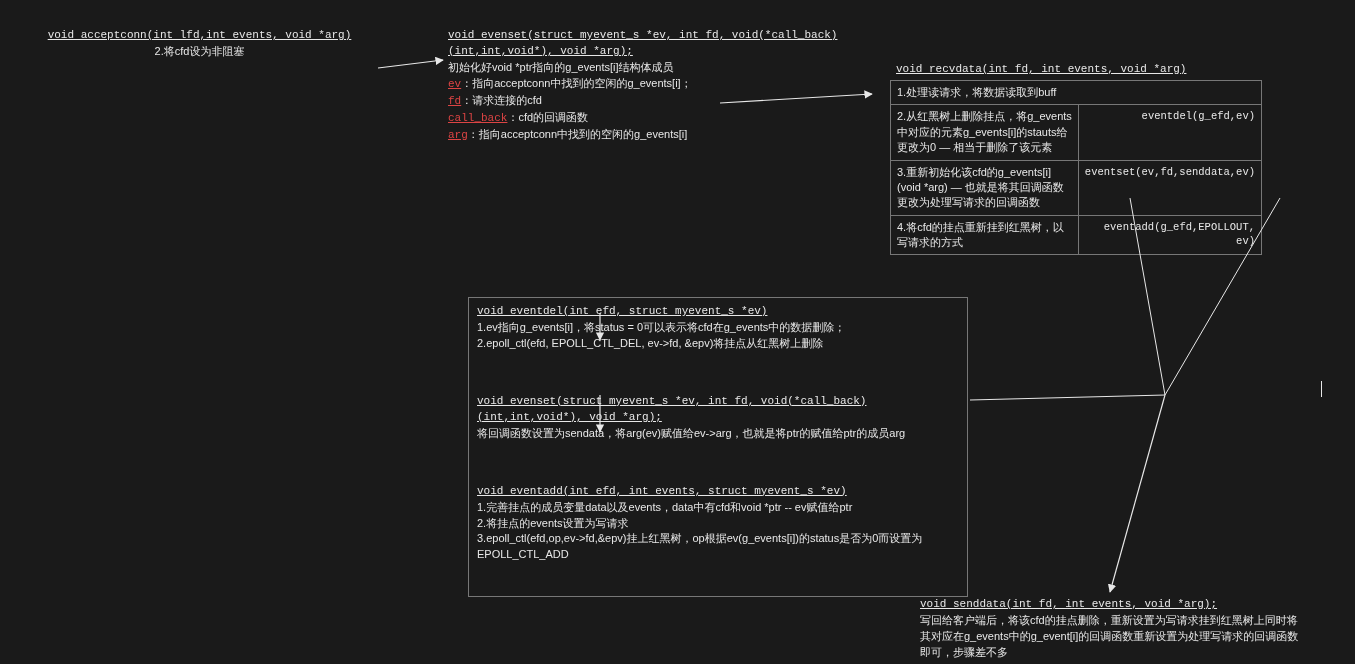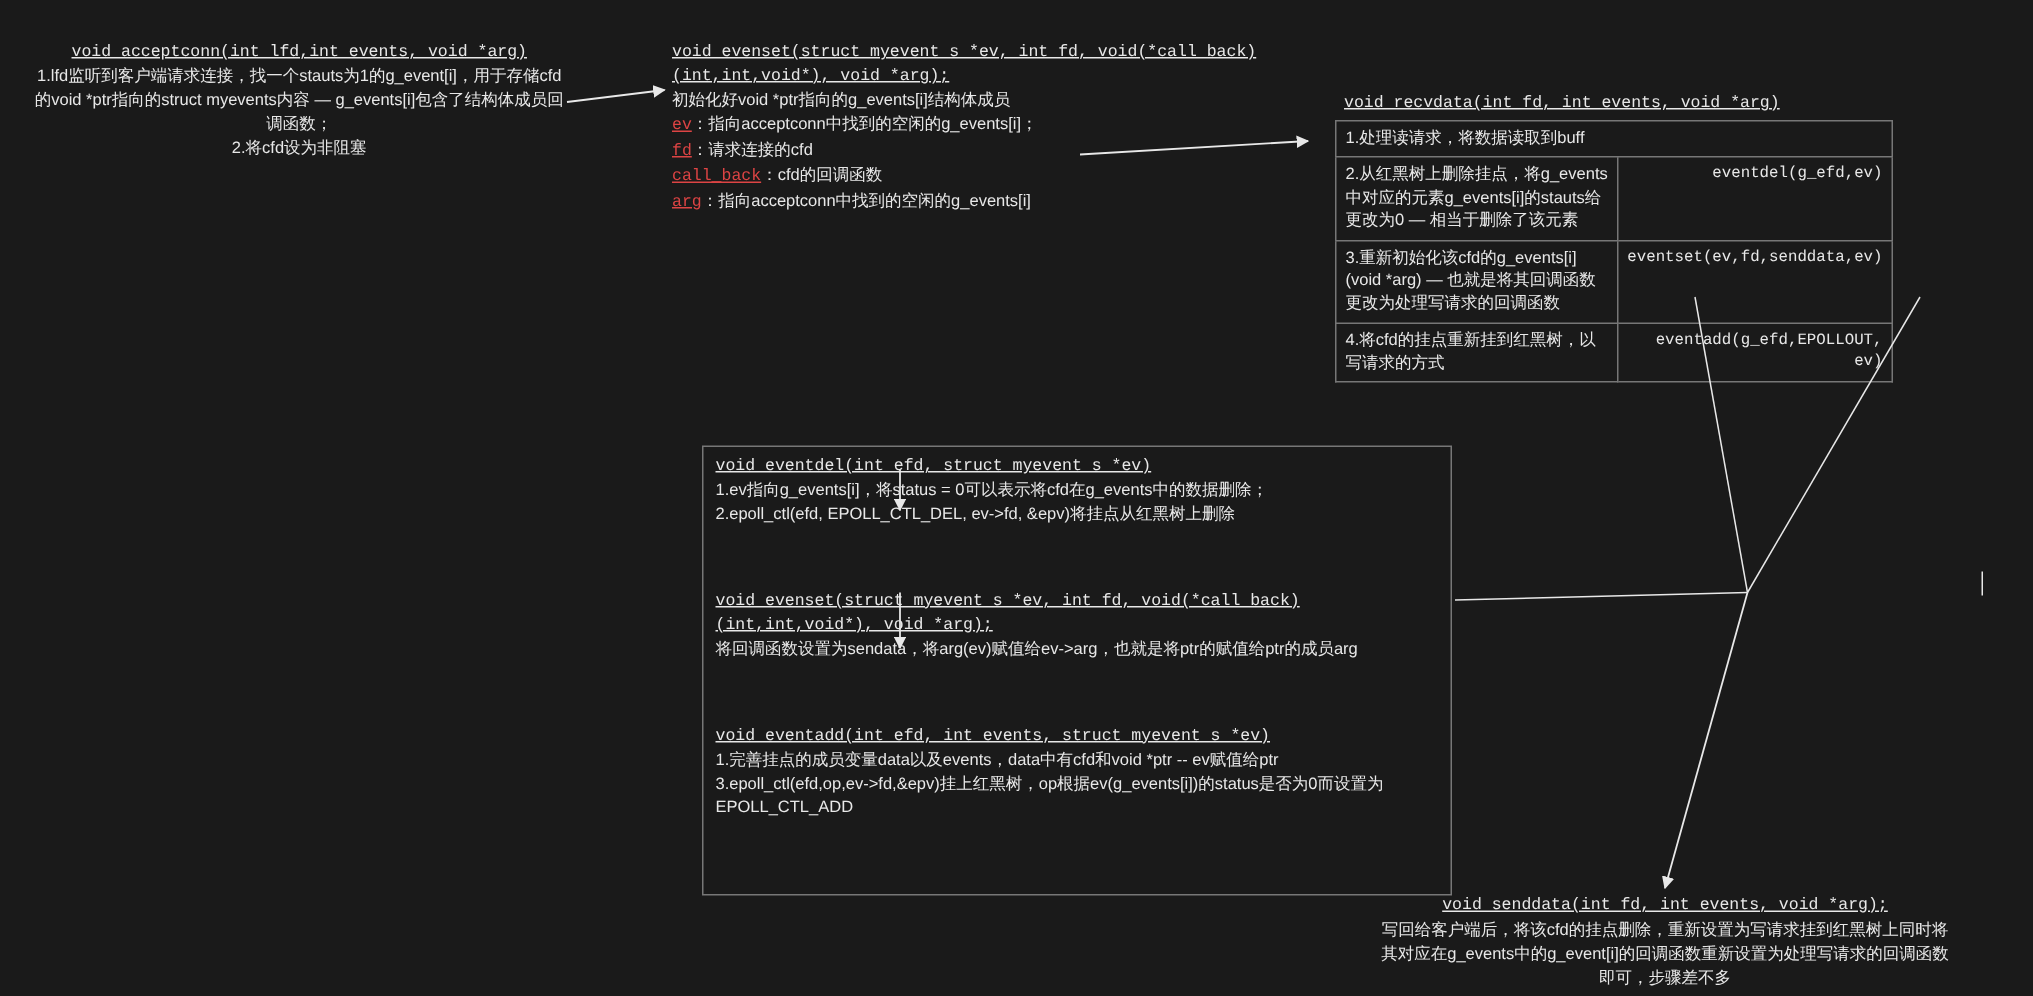--- a/index.html
+++ b/index.html
@@ -24,21 +24,20 @@
   .sub { margin-top:14px; }
   .cursor { position:absolute; width:1px; height:16px; background:#e8e8e8; }
 </style>
 </head>
 <body>
 
 <div class="canvas">
 
   <div class="box" style="left:22px; top:28px; width:355px;text-align:center;">
     <div class="sig">void acceptconn(int lfd,int events, void *arg)</div>
-    <div>1.lfd监听到客户端请求连接，找一个stauts为1的g_event[i]，用于存储cfd的void *ptr指向的struct myevents内容 — g_events[i]包含了结构体成员回调函数；</div>
     <div>2.将cfd设为非阻塞</div>
   </div>
 
   <div class="box" style="left:448px; top:28px; width:420px;">
     <div class="sig">void evenset(struct myevent_s *ev, int fd, void(*call_back)(int,int,void*), void *arg);</div>
     <div>初始化好void *ptr指向的g_events[i]结构体成员</div>
     <div>
       <span class="red mono" style="text-decoration:underline;">ev</span><span>：指向acceptconn中找到的空闲的g_events[i]；</span>
     </div>
     <div>
@@ -84,25 +83,26 @@
     </div>
 
     <div class="sub" style="margin-top:42px;">
       <div class="sig">void evenset(struct myevent_s *ev, int fd, void(*call_back)(int,int,void*), void *arg);</div>
       <div>将回调函数设置为sendata，将arg(ev)赋值给ev-&gt;arg，也就是将ptr的赋值给ptr的成员arg</div>
     </div>
 
     <div class="sub" style="margin-top:42px;">
       <div class="sig">void eventadd(int efd, int events, struct myevent_s *ev)</div>
       <div>1.完善挂点的成员变量data以及events，data中有cfd和void *ptr -- ev赋值给ptr</div>
+      <div>2.将挂点的events设置为写请求</div>
       <div>3.epoll_ctl(efd,op,ev-&gt;fd,&amp;epv)挂上红黑树，op根据ev(g_events[i])的status是否为0而设置为EPOLL_CTL_ADD</div>
     </div>
   </div>
 
-  <div class="box" style="left:920px; top:597px; width:380px;text-align:center;">
+  <div class="box" style="left:920px; top:597px; width:380px;">
     <div class="sig">void senddata(int fd, int events, void *arg);</div>
     <div>写回给客户端后，将该cfd的挂点删除，重新设置为写请求挂到红黑树上同时将其对应在g_events中的g_event[i]的回调函数重新设置为处理写请求的回调函数即可，步骤差不多</div>
   </div>
 
   <div class="cursor" style="left:1321px; top:381px;"></div>
 
   <svg class="arrows">
     <defs>
       <marker id="arr" viewBox="0 0 10 10" refX="9" refY="5" markerWidth="7" markerHeight="7" orient="auto">
         <path d="M0,0 L10,5 L0,10 z" fill="#e8e8e8"></path>

